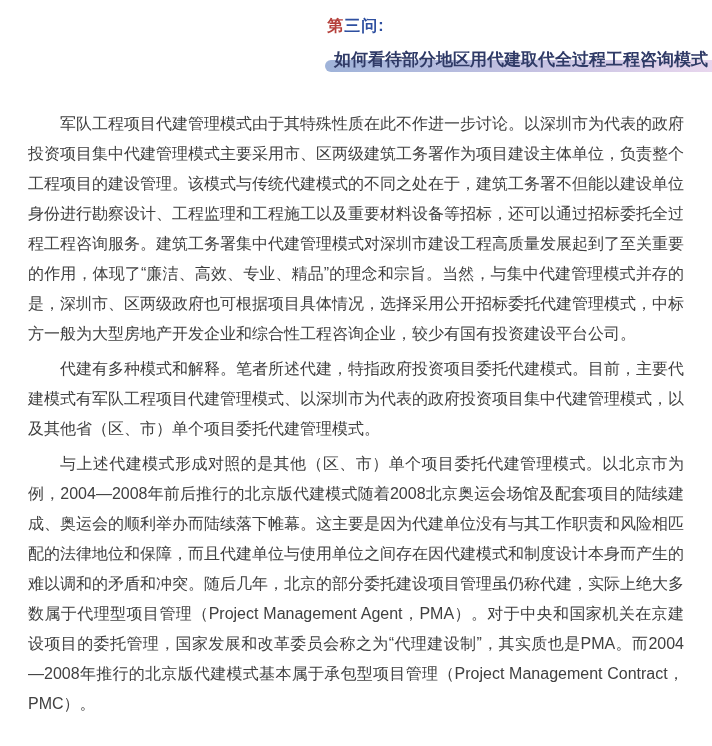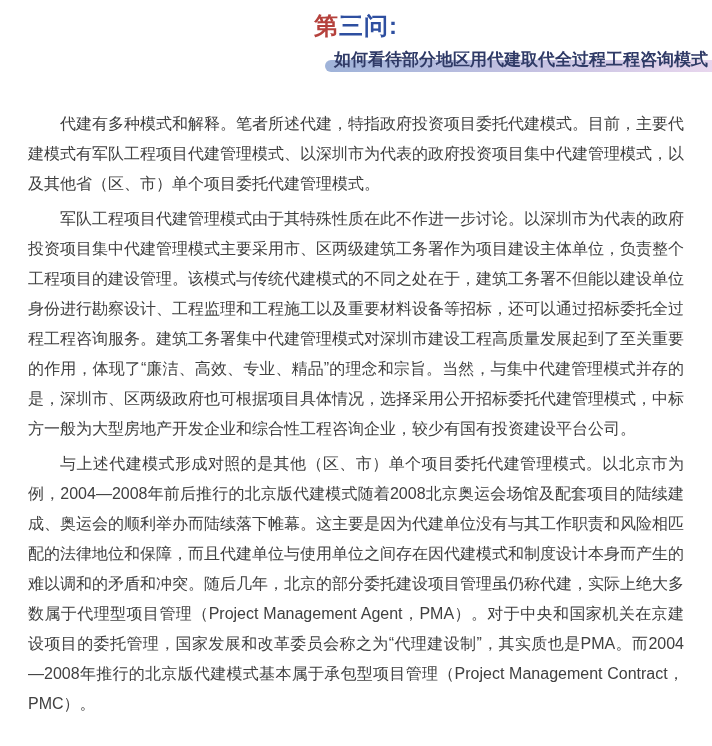--- a/index.html
+++ b/index.html
@@ -13,21 +13,21 @@
     height: 746px;
     background: var(--page-bg, #ffffff);
     font-family: "Liberation Sans", "DejaVu Sans", sans-serif;
     overflow: hidden;
     box-sizing: border-box;
   }
   .title {
     margin: 0;
     padding-top: 13px;
     text-align: center;
-    font-size: 24px;
+    font-size: 16px;
     line-height: 26px;
     font-weight: bold;
     letter-spacing: 1px;
   }
   .title .t-red  { color: var(--title-red,  #b5413c); }
   .title .t-blue { color: var(--title-blue, #2e4fa0); }
   .subtitle-wrap {
     margin-top: 9px;
     text-align: right;
   }
@@ -79,18 +79,18 @@
   </h1>
 
   <div class="subtitle-wrap">
     <span class="subtitle">
       <span class="highlight-bar"></span>
       <span class="subtitle-text">如何看待部分地区用代建取代全过程工程咨询模式</span>
     </span>
   </div>
 
   <div class="body">
+    <p>军队工程项目代建管理模式由于其特殊性质在此不作进一步讨论。以深圳市为代表的政府投资项目集中代建管理模式主要采用市、区两级建筑工务署作为项目建设主体单位，负责整个工程项目的建设管理。该模式与传统代建模式的不同之处在于，建筑工务署不但能以建设单位身份进行勘察设计、工程监理和工程施工以及重要材料设备等招标，还可以通过招标委托全过程工程咨询服务。建筑工务署集中代建管理模式对深圳市建设工程高质量发展起到了至关重要的作用，体现了“廉洁、高效、专业、精品”的理念和宗旨。当然，与集中代建管理模式并存的是，深圳市、区两级政府也可根据项目具体情况，选择采用公开招标委托代建管理模式，中标方一般为大型房地产开发企业和综合性工程咨询企业，较少有国有投资建设平台公司。</p>
     <p>代建有多种模式和解释。笔者所述代建，特指政府投资项目委托代建模式。目前，主要代建模式有军队工程项目代建管理模式、以深圳市为代表的政府投资项目集中代建管理模式，以及其他省（区、市）单个项目委托代建管理模式。</p>
-    <p>军队工程项目代建管理模式由于其特殊性质在此不作进一步讨论。以深圳市为代表的政府投资项目集中代建管理模式主要采用市、区两级建筑工务署作为项目建设主体单位，负责整个工程项目的建设管理。该模式与传统代建模式的不同之处在于，建筑工务署不但能以建设单位身份进行勘察设计、工程监理和工程施工以及重要材料设备等招标，还可以通过招标委托全过程工程咨询服务。建筑工务署集中代建管理模式对深圳市建设工程高质量发展起到了至关重要的作用，体现了“廉洁、高效、专业、精品”的理念和宗旨。当然，与集中代建管理模式并存的是，深圳市、区两级政府也可根据项目具体情况，选择采用公开招标委托代建管理模式，中标方一般为大型房地产开发企业和综合性工程咨询企业，较少有国有投资建设平台公司。</p>
     <p>与上述代建模式形成对照的是其他（区、市）单个项目委托代建管理模式。以北京市为例，2004—2008年前后推行的北京版代建模式随着2008北京奥运会场馆及配套项目的陆续建成、奥运会的顺利举办而陆续落下帷幕。这主要是因为代建单位没有与其工作职责和风险相匹配的法律地位和保障，而且代建单位与使用单位之间存在因代建模式和制度设计本身而产生的难以调和的矛盾和冲突。随后几年，北京的部分委托建设项目管理虽仍称代建，实际上绝大多数属于代理型项目管理（Project Management Agent，PMA）。对于中央和国家机关在京建设项目的委托管理，国家发展和改革委员会称之为“代理建设制”，其实质也是PMA。而2004—2008年推行的北京版代建模式基本属于承包型项目管理（Project Management Contract，PMC）。</p>
   </div>
 
 </div>
 
 </body></html>

